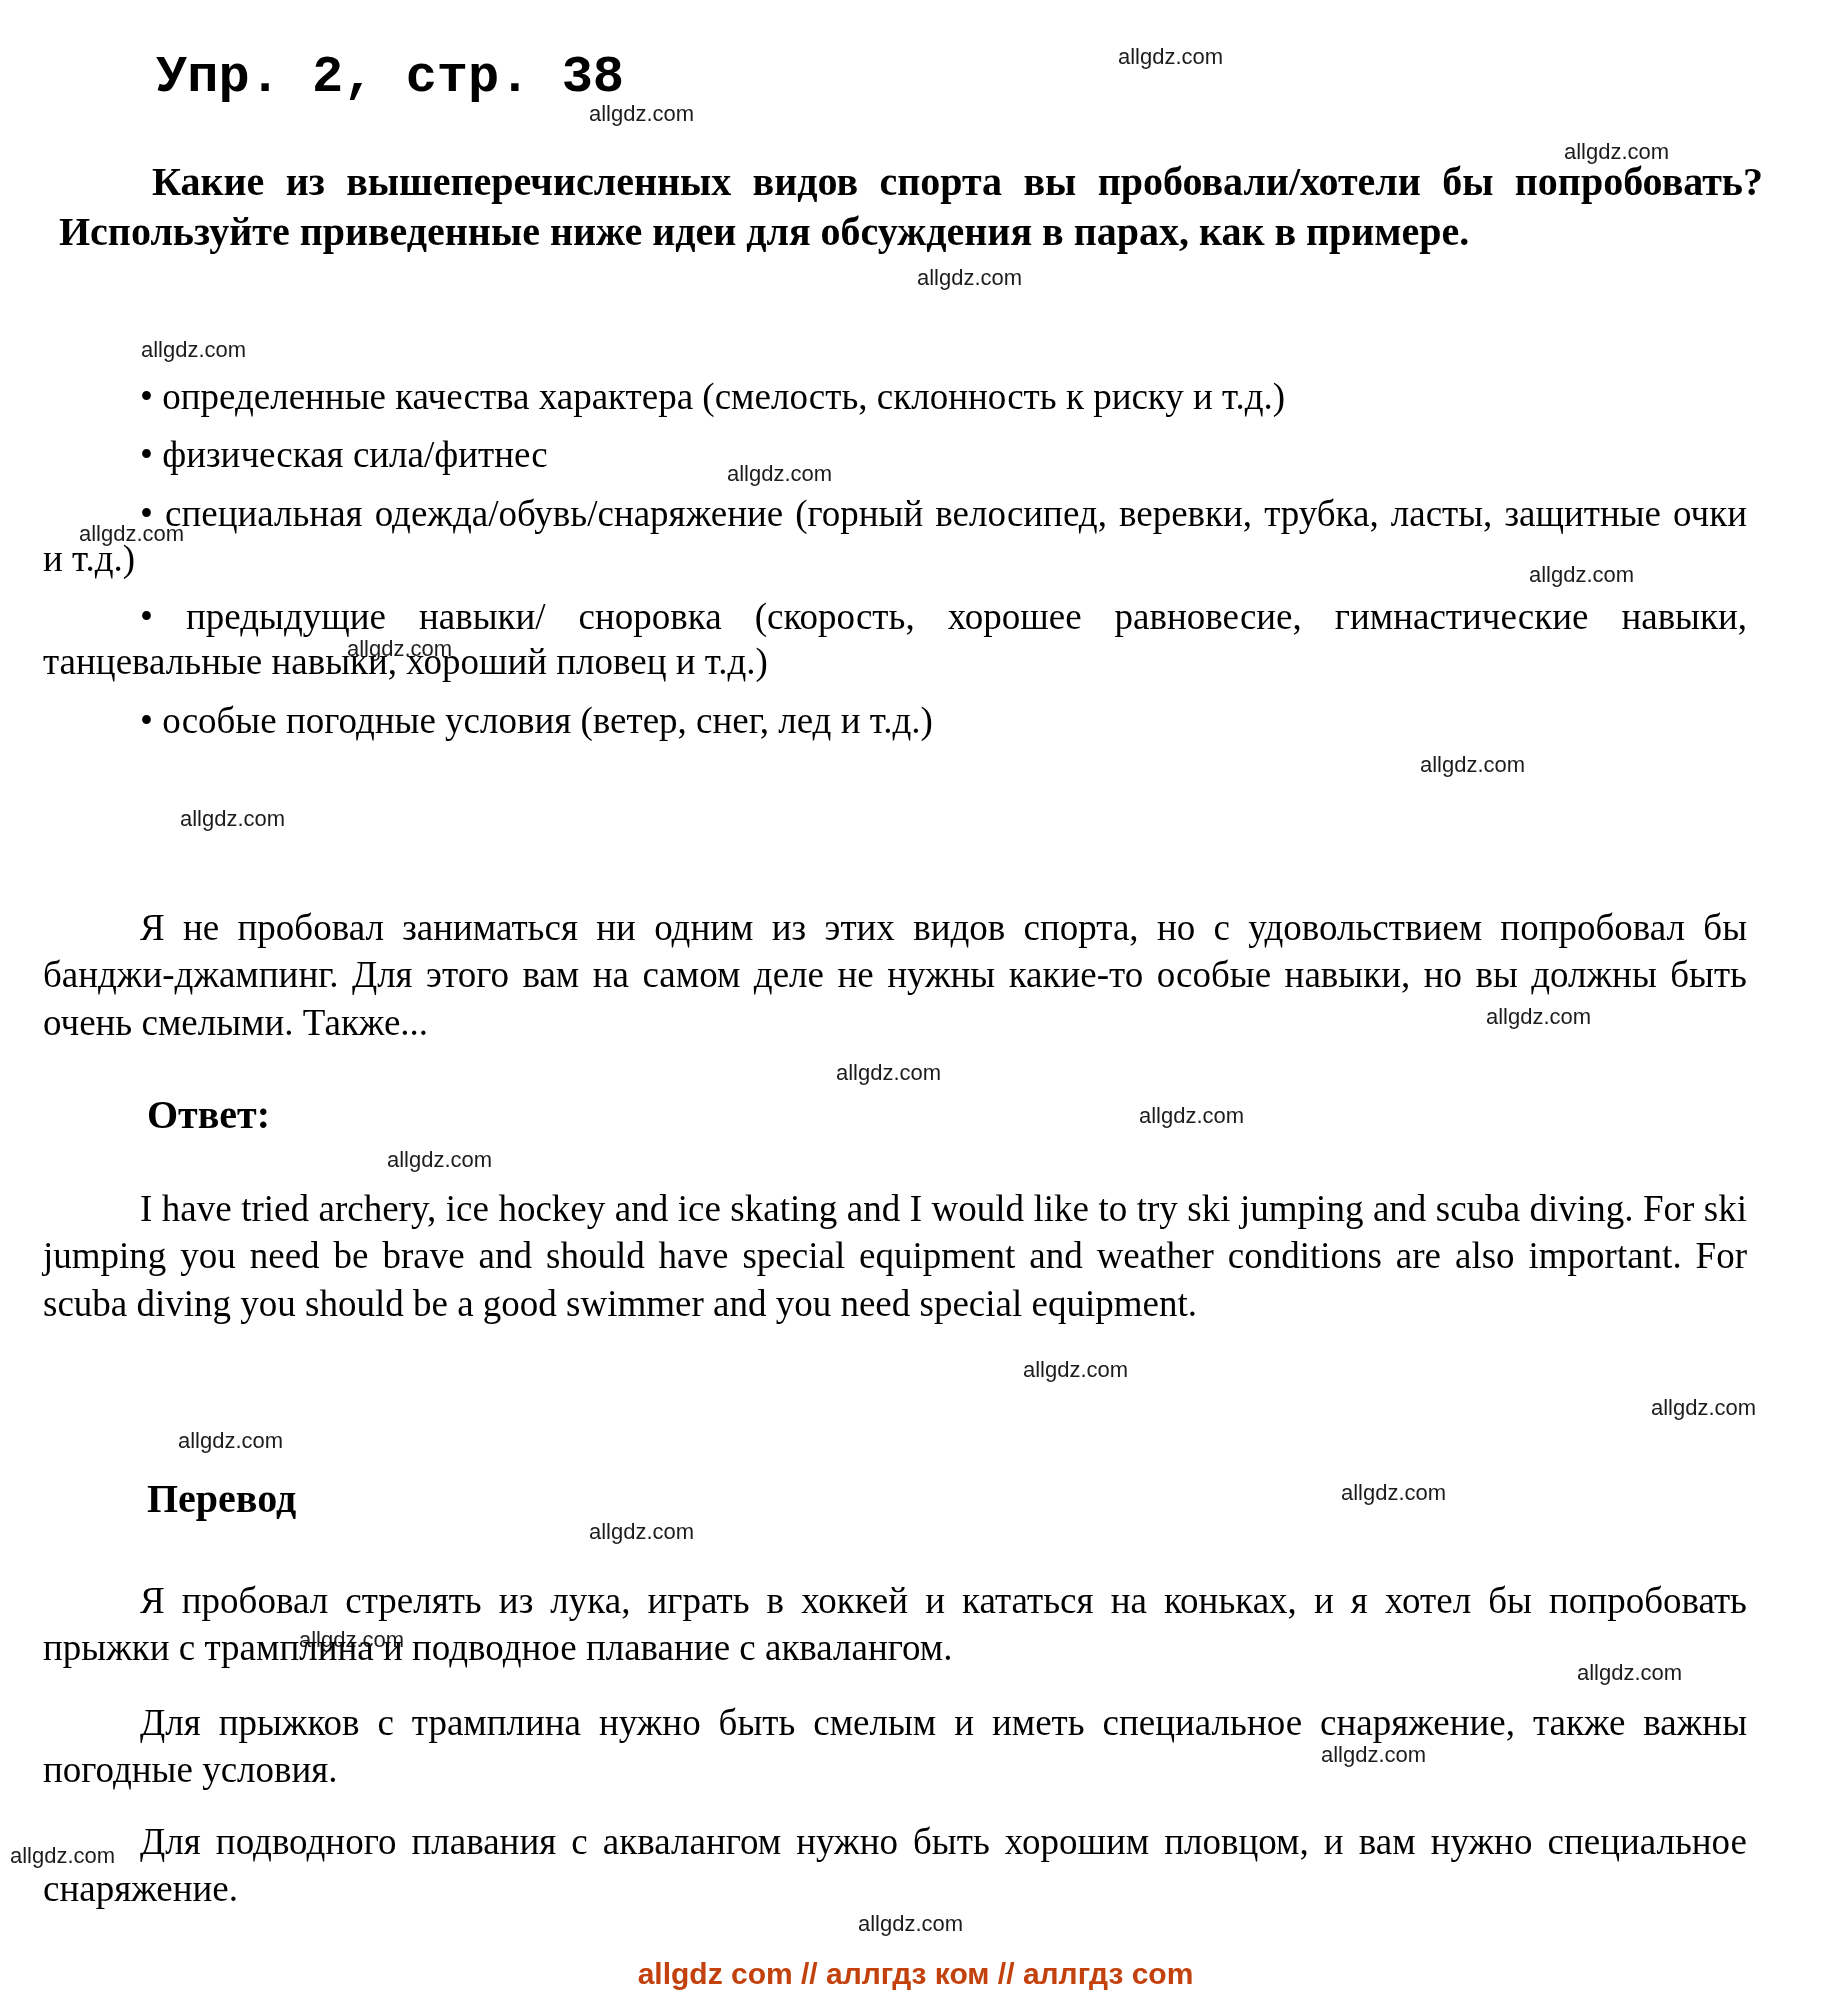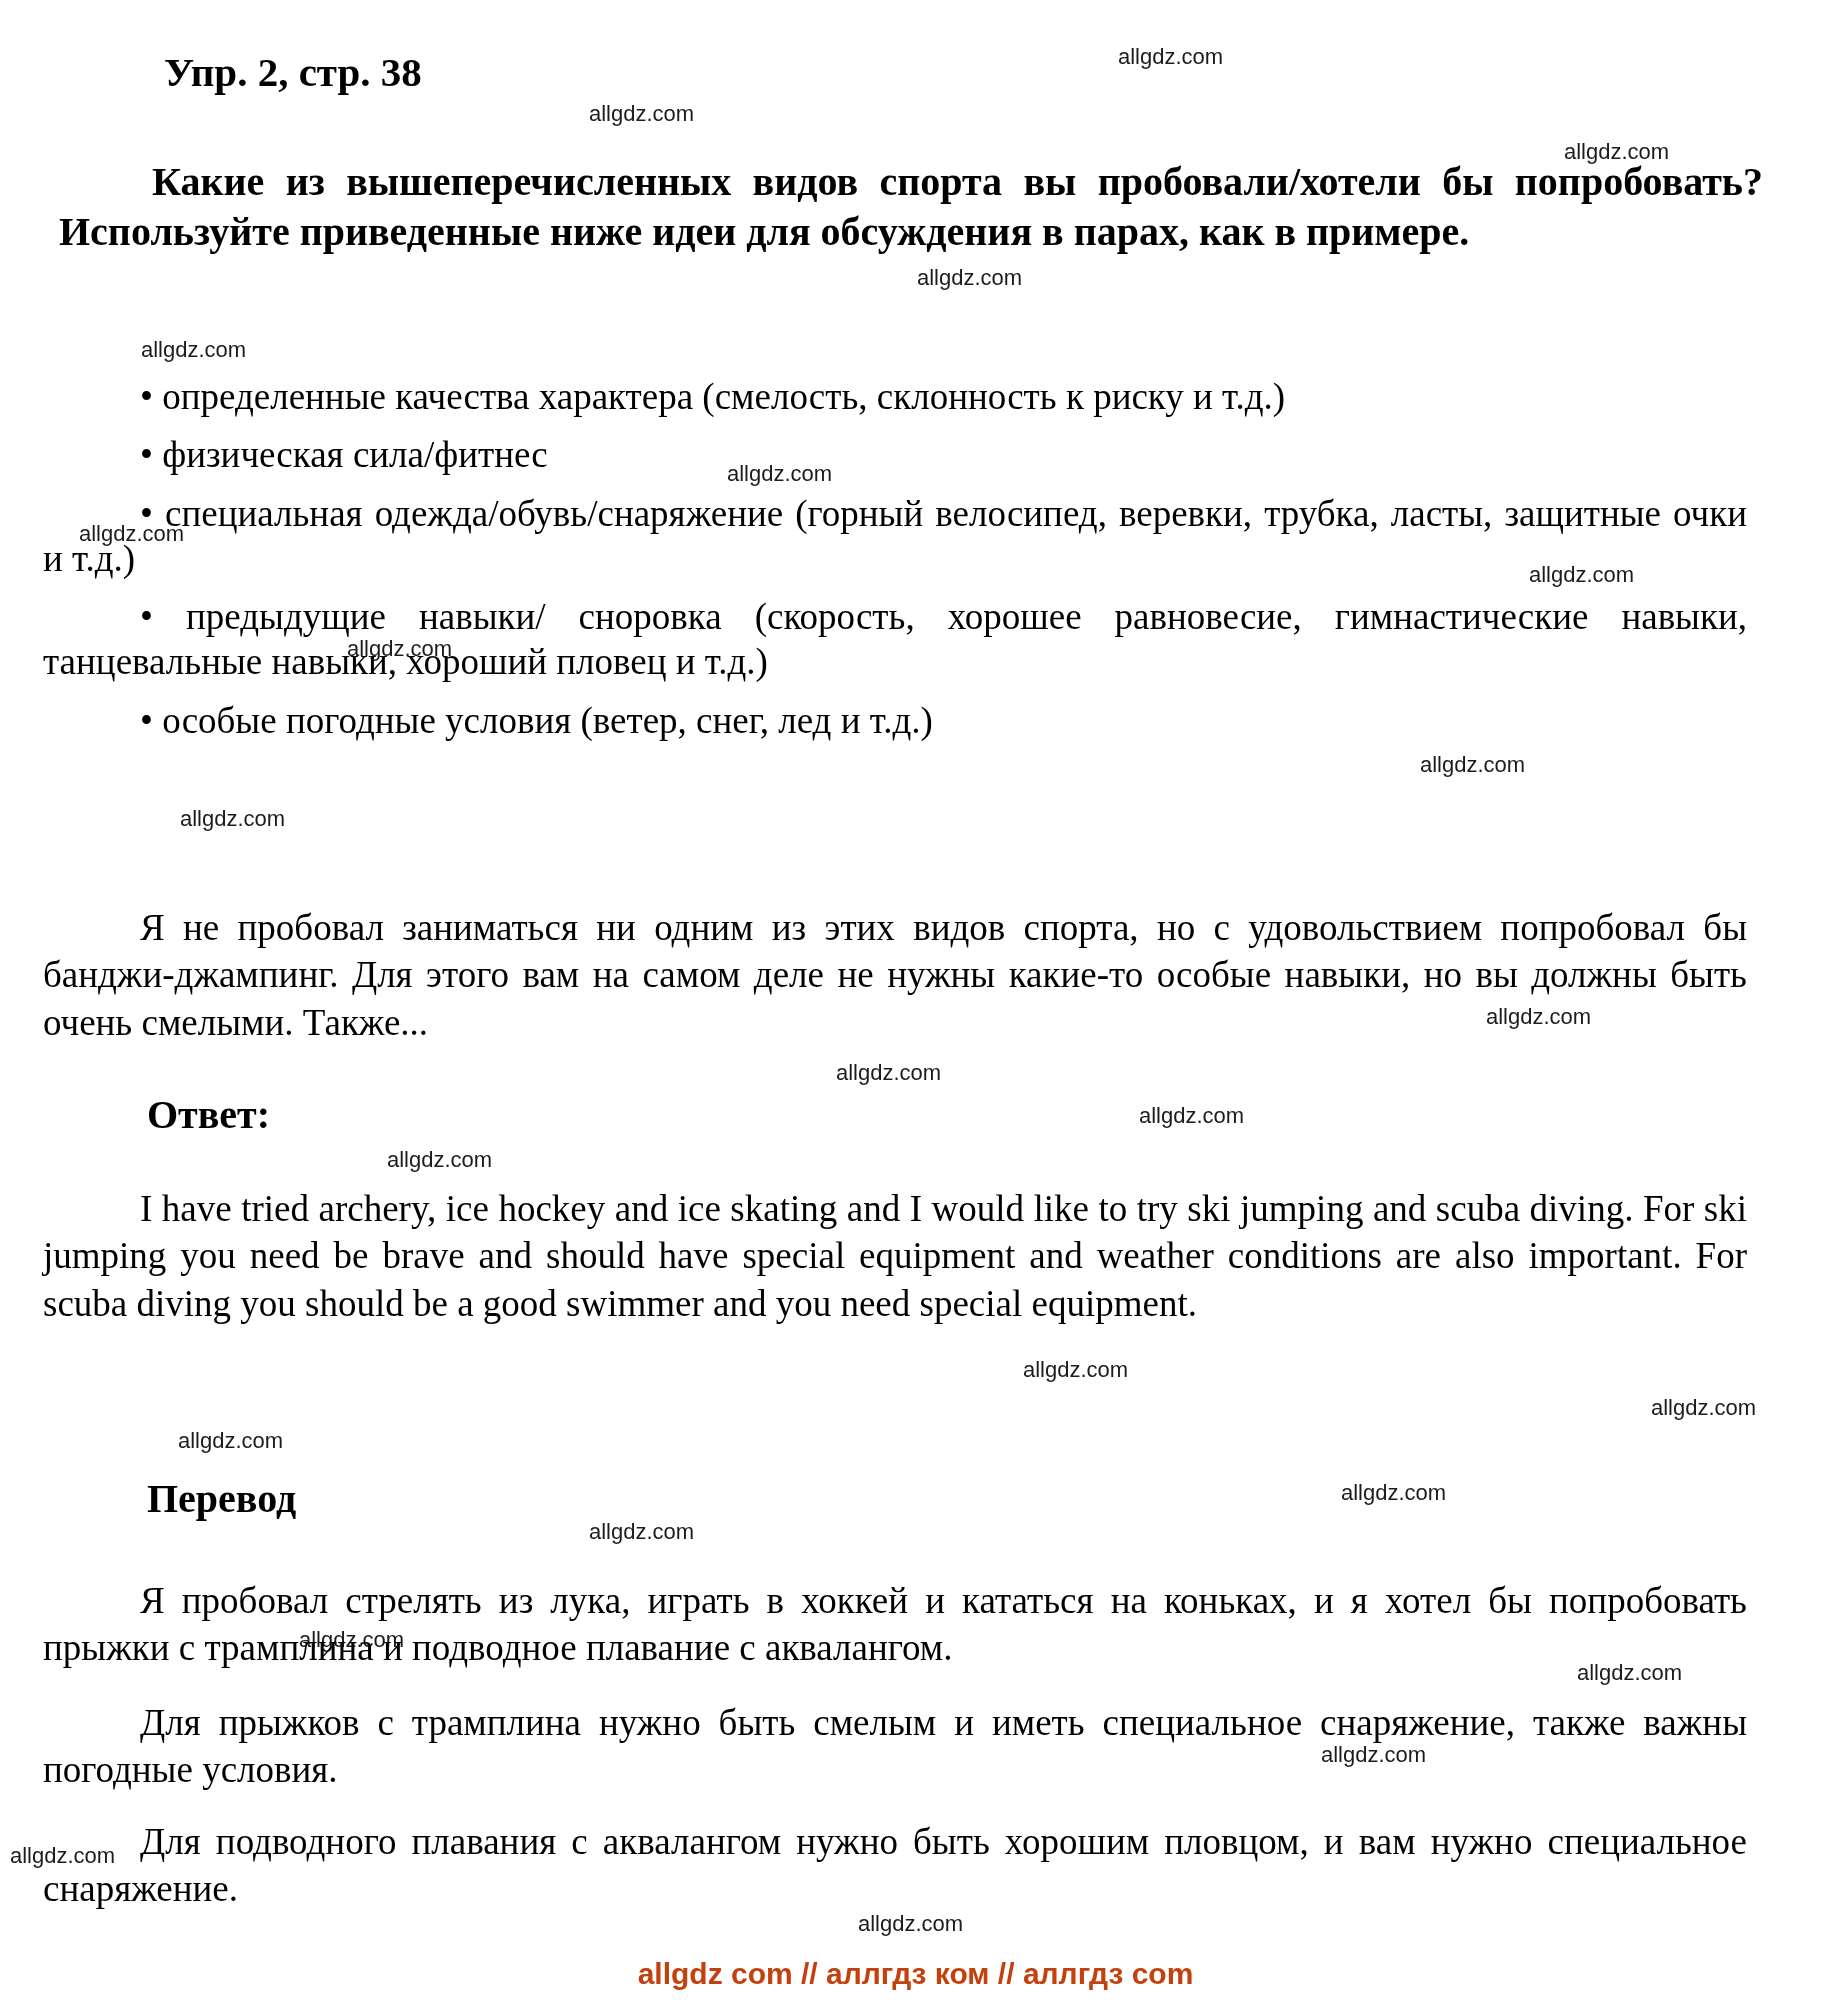--- a/index.html
+++ b/index.html
@@ -48,24 +48,25 @@
   
   .content {
     position: relative;
     z-index: 2;
     padding: 0;
   }
 
   .ex-title {
     position: absolute;
     top: 48px;
-    left: 164px;
-    font-size: 41px;
+    left: 156px;
+    font-size: 52px;
     font-weight: bold;
     white-space: nowrap;
+    font-family: Liberation Mono, monospace;
   }
 
   .task-heading {
     position: absolute;
     top: 157px;
     left: 43px;
     width: 1704px;
     font-size: 40px;
     font-weight: bold;
     line-height: 1.26;

